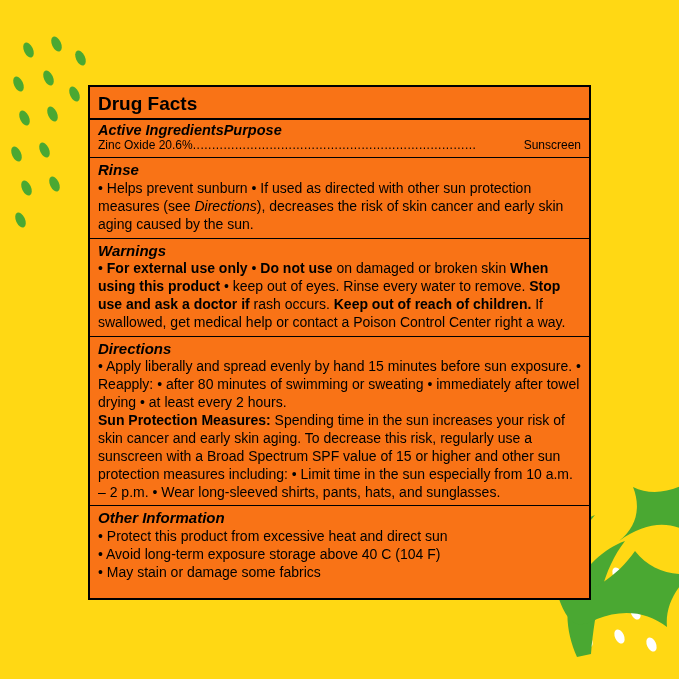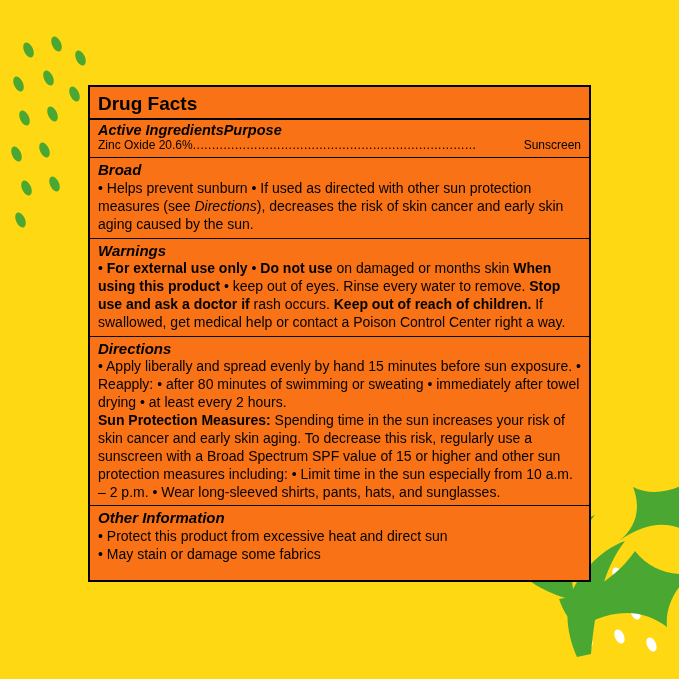--- a/index.html
+++ b/index.html
@@ -168,38 +168,38 @@
     <div class="dotted-row">
       <span class="lead">Zinc Oxide 20.6%</span>
       <span class="fill">..........................................................................</span>
       <span class="tail">Sunscreen</span>
     </div>
   </div>
 
   <div class="rule-thin"></div>
 
   <div class="section">
-    <div class="ital-bold-head">Broad</div>
+    <div class="ital-bold-head">Rinse</div>
     <div class="body">
       <p><span>•</span>
          <span>Helps prevent sunburn</span>
          <span>•</span>
          <span>If used as directed with other sun protection measures (see </span><i>Directions</i><span>), decreases the risk of skin cancer and early skin aging caused by the sun.</span></p>
     </div>
   </div>
 
   <div class="rule-thin"></div>
 
   <div class="section">
     <div class="ital-bold-head">Warnings</div>
     <div class="body">
       <p><span>•</span>
         <b>For external use only</b>
         <span>•</span>
-        <b>Do not use</b><span> on damaged or months skin</span>
+        <b>Do not use</b><span> on damaged or broken skin</span>
         <b>When using this product</b>
         <span>•</span><span> keep out of eyes. Rinse every water to remove.</span>
         <b>Stop use and ask a doctor if</b><span> rash occurs.</span>
         <b>Keep out of reach of children.</b><span> If swallowed, get medical help or contact a Poison Control Center right a way.</span></p>
     </div>
   </div>
 
   <div class="rule-thin"></div>
 
   <div class="section">
@@ -214,17 +214,19 @@
   </div>
 
   <div class="rule-thin"></div>
 
   <div class="section" style="padding-bottom:16px;">
     <div class="ital-bold-head">Other Information</div>
     <div class="body">
       <p><span>•</span>
          <span>Protect this product from excessive heat and direct sun</span></p>
       <p><span>•</span>
+         <span>Avoid long-term exposure storage above 40  C (104  F)</span></p>
+      <p><span>•</span>
          <span>May stain or damage some fabrics</span></p>
     </div>
   </div>
 
 </div>
 
 </body></html>

